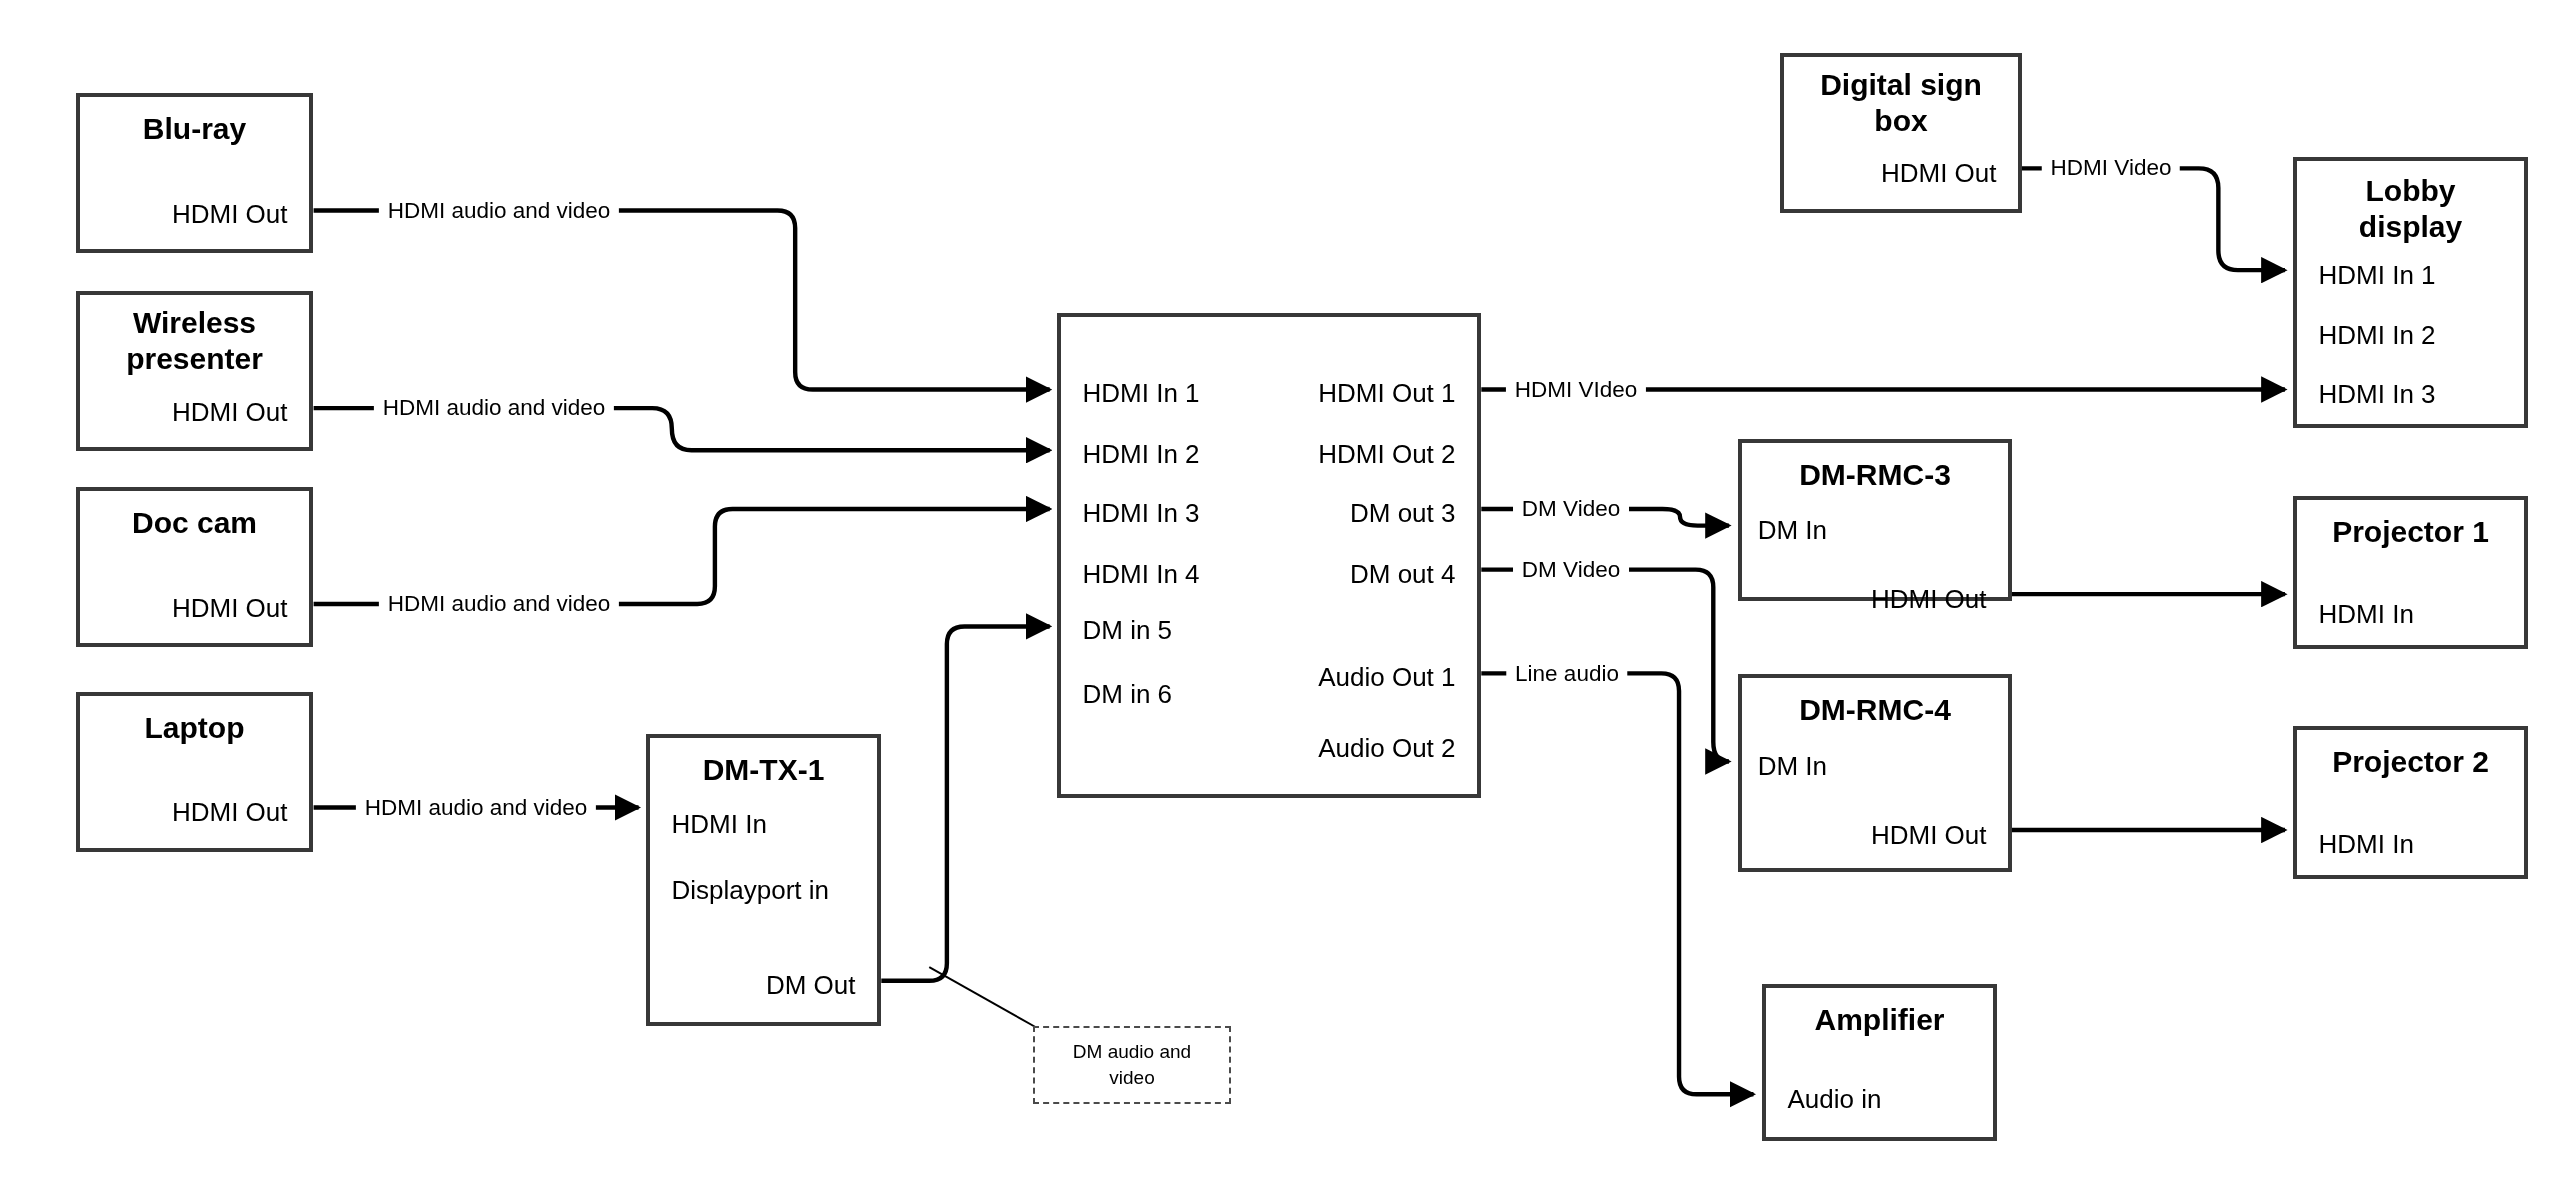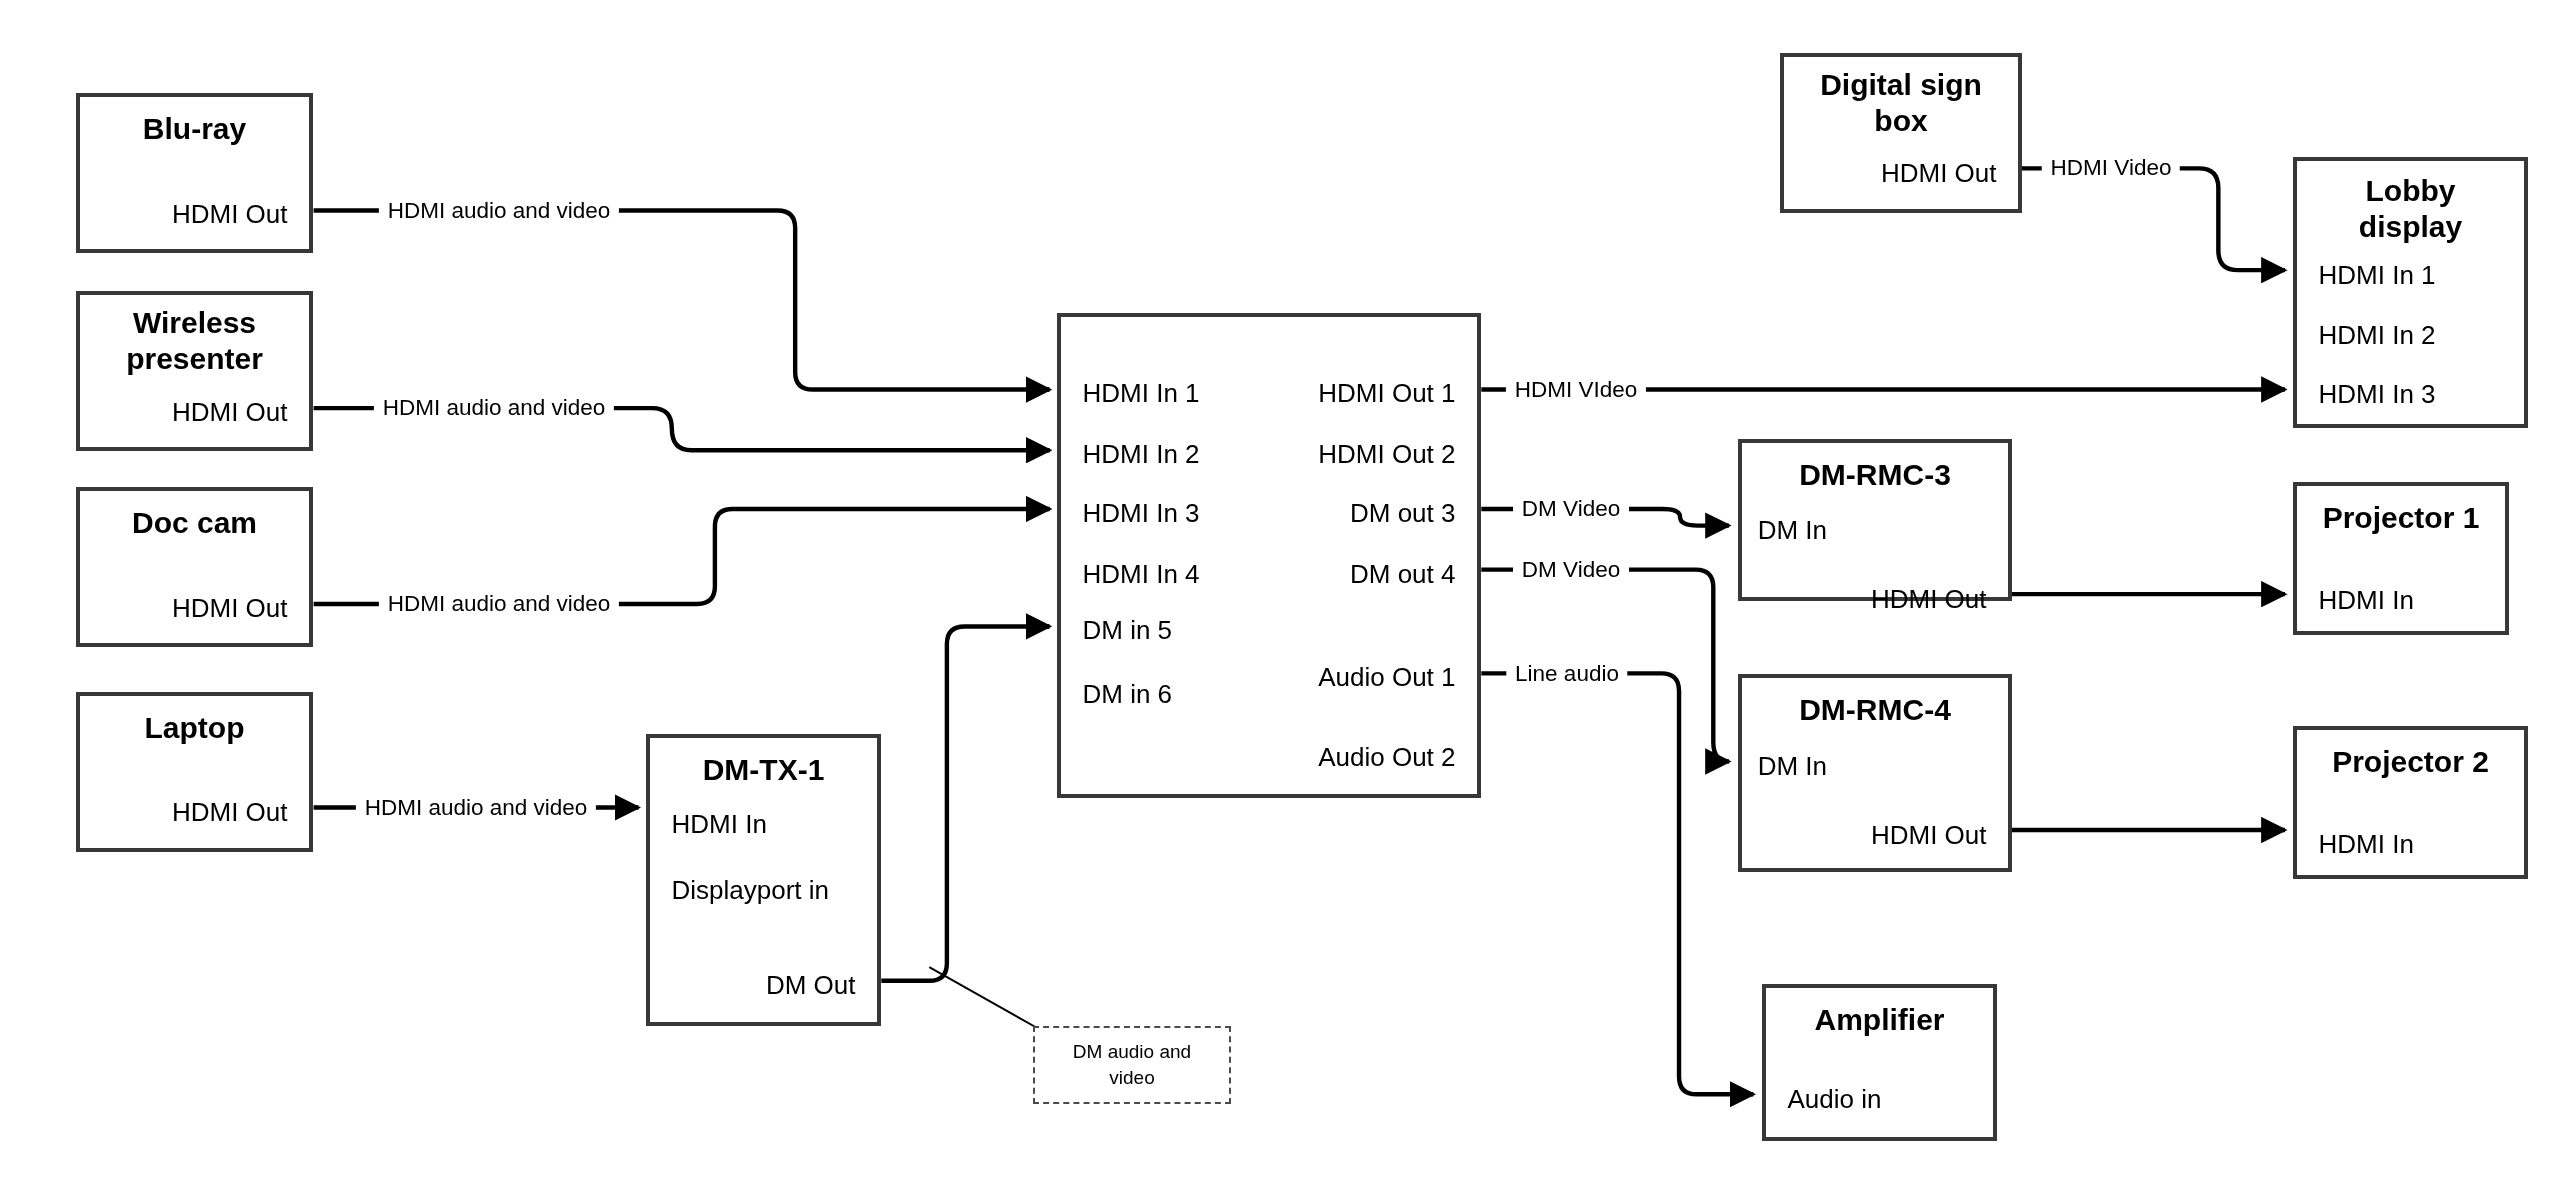--- a/index.html
+++ b/index.html
@@ -94,21 +94,21 @@
     <span class="port pl" style="top:137px;">HDMI In 2</span>
     <span class="port pl" style="top:196px;">HDMI In 3</span>
     <span class="port pl" style="top:257px;">HDMI In 4</span>
     <span class="port pl" style="top:313px;">DM in 5</span>
     <span class="port pl" style="top:377px;">DM in 6</span>
     <span class="port pr" style="top:76px;">HDMI Out 1</span>
     <span class="port pr" style="top:137px;">HDMI Out 2</span>
     <span class="port pr" style="top:196px;">DM out 3</span>
     <span class="port pr" style="top:257px;">DM out 4</span>
     <span class="port pr" style="top:360px;">Audio Out 1</span>
-    <span class="port pr" style="top:440px;text-align:right;">Audio Out 2</span>
+    <span class="port pr" style="top:431px;text-align:right;">Audio Out 2</span>
   </div>
 
   <div class="node" style="left:1780px; top:53px; width:242px; height:160px;">
     <div class="title" style="top:9.8px; padding:0 29px;">Digital sign box</div>
     <span class="port pr" style="top:116px;">HDMI Out</span>
   </div>
 
   <div class="node" style="left:2293px; top:157px; width:235px; height:271px;">
     <div class="title" style="top:11.7px; padding:0 44px;">Lobby display</div>
     <span class="port pl" style="top:114px;">HDMI In 1</span>
@@ -126,21 +126,21 @@
     <div class="title">DM-RMC-4</div>
     <span class="port pl" style="top:88px; left:15.7px;">DM In</span>
     <span class="port pr" style="top:157px;">HDMI Out</span>
   </div>
 
   <div class="node" style="left:1762px; top:984px; width:235px; height:157px;">
     <div class="title">Amplifier</div>
     <span class="port pl" style="top:111px;">Audio in</span>
   </div>
 
-  <div class="node" style="left:2293px; top:482px; width:216px; height:153px;">
+  <div class="node" style="left:2293px; top:496px; width:235px; height:153px;">
     <div class="title">Projector 1</div>
     <span class="port pl" style="top:114px;">HDMI In</span>
   </div>
 
   <div class="node" style="left:2293px; top:726px; width:235px; height:153px;">
     <div class="title">Projector 2</div>
     <span class="port pl" style="top:114px;">HDMI In</span>
   </div>
 
   <div class="note" style="left:1033px; top:1026px; width:198px; height:78px; padding:0 21.5px;">

